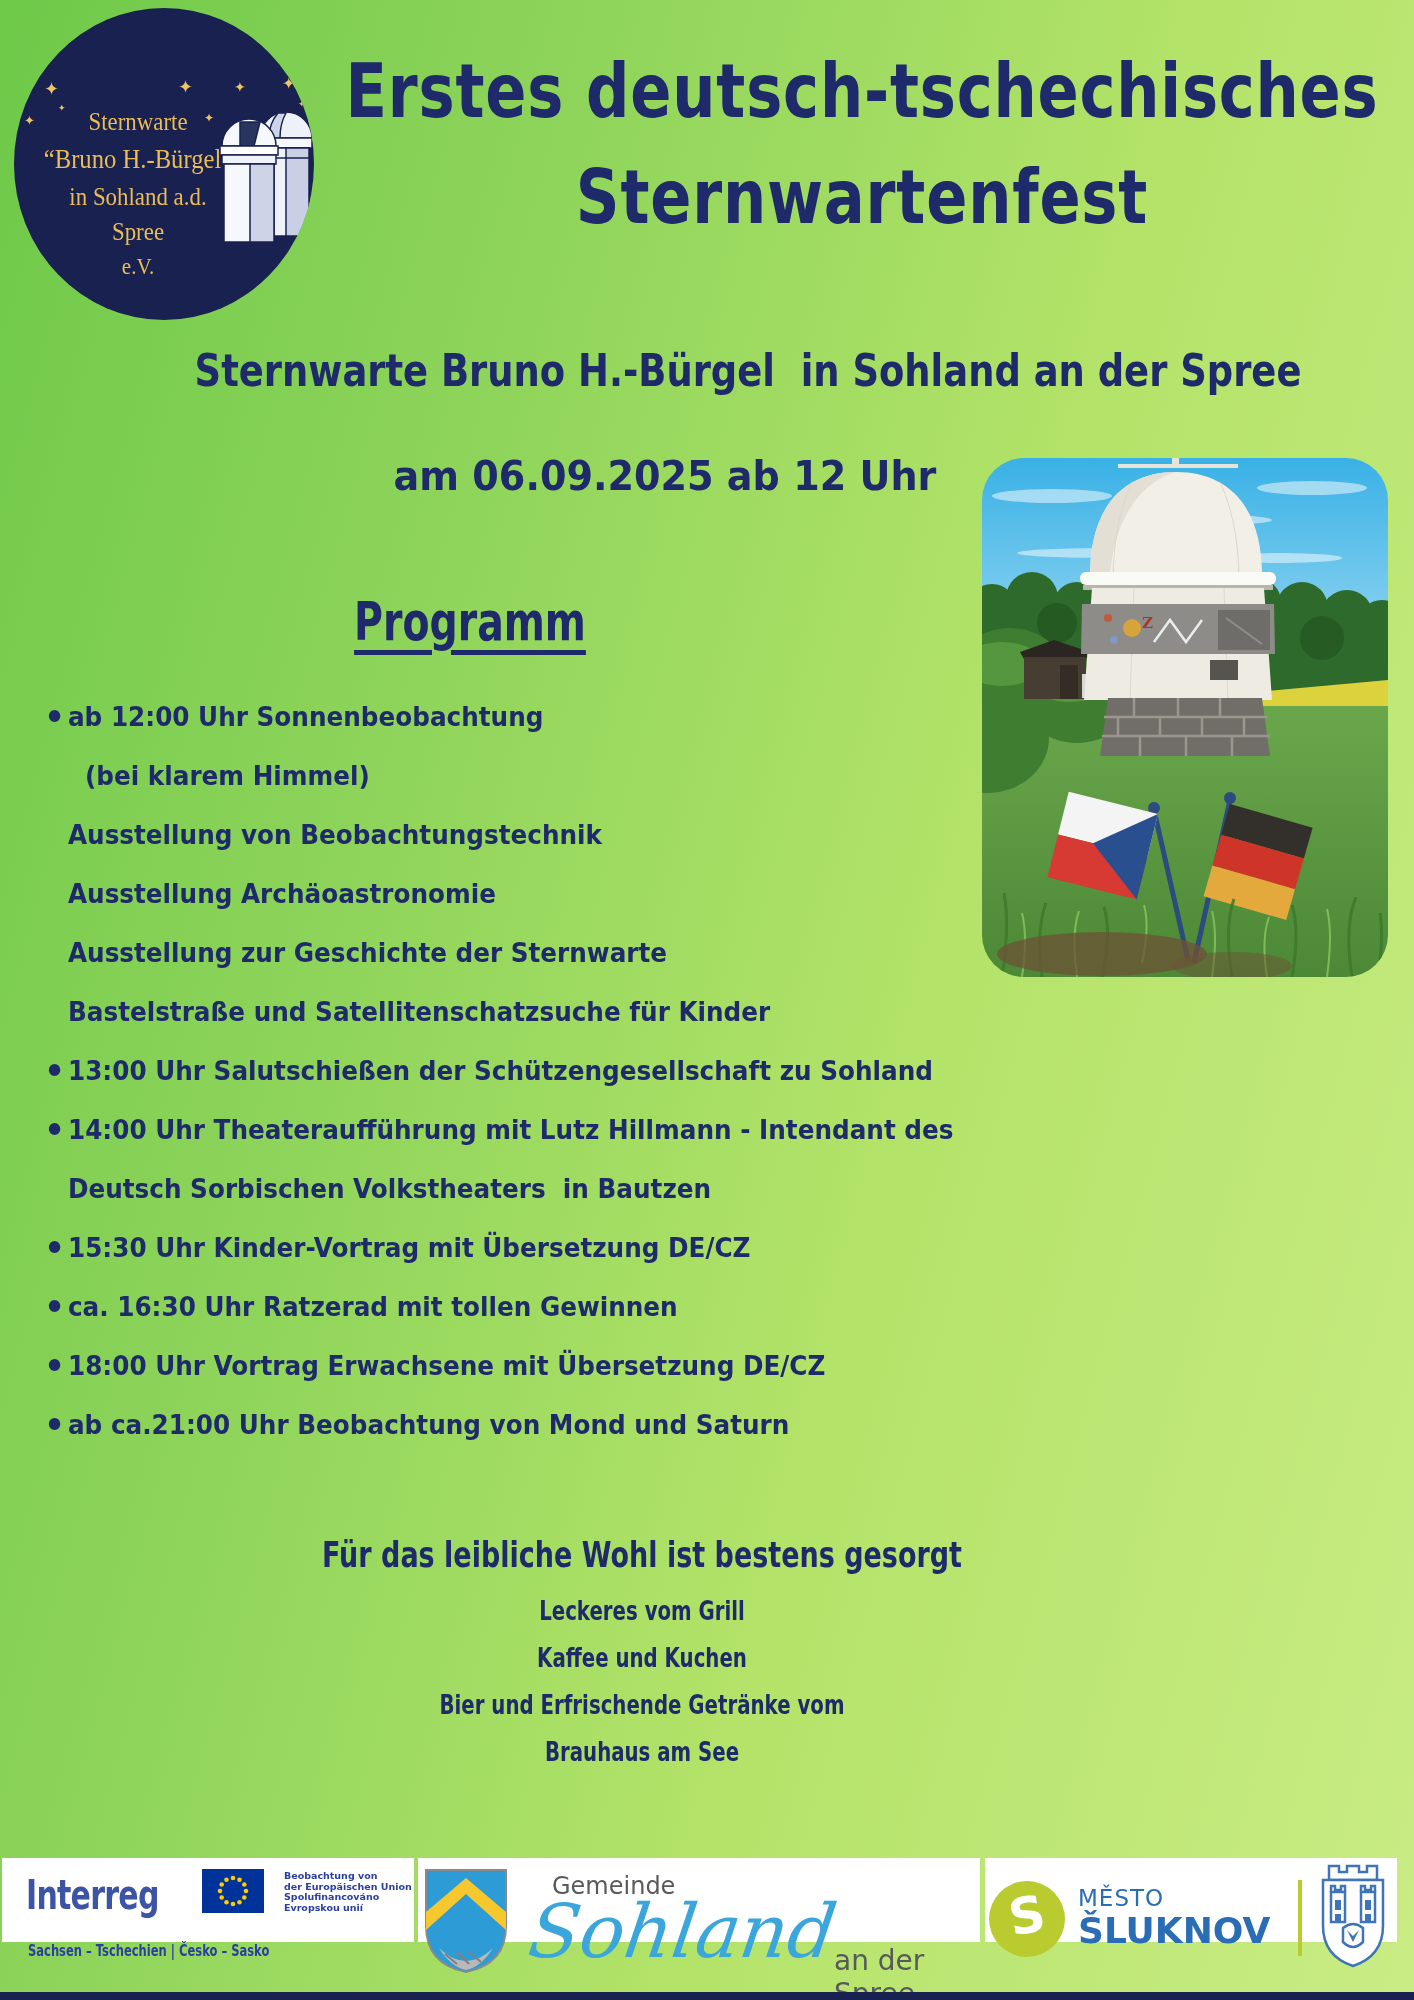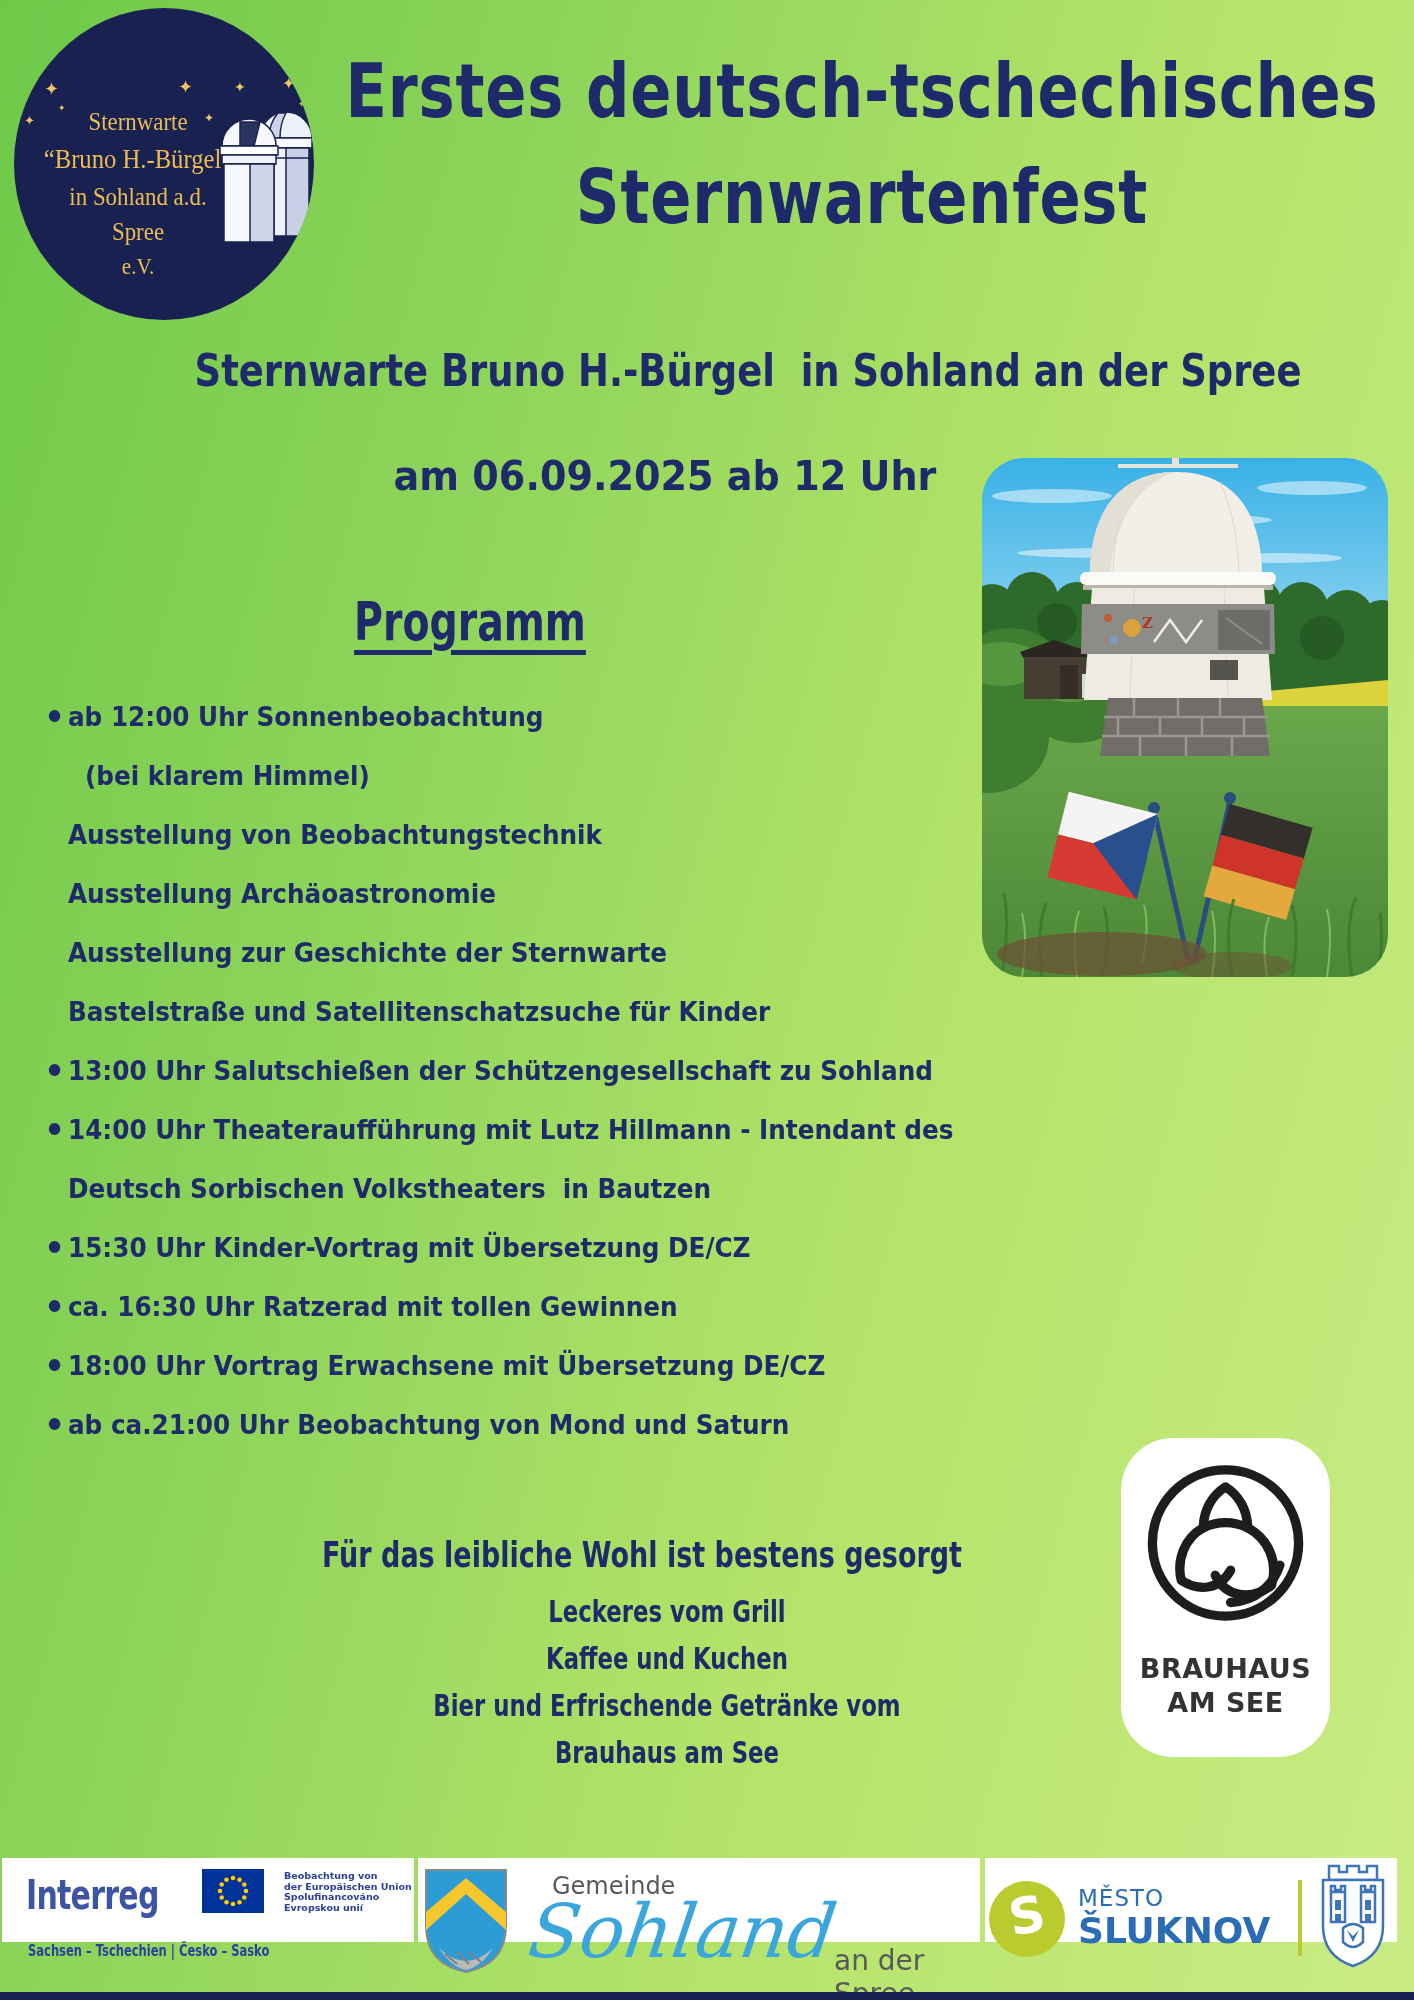--- a/index.html
+++ b/index.html
@@ -27,21 +27,21 @@
     text-decoration:underline;text-decoration-thickness:5px;text-underline-offset:10px;}
   
   .plist{position:absolute;left:48px;top:688px;width:1360px;font-size:26px;font-weight:700;line-height:59px;}
   .pl{position:relative;padding-left:21px;white-space:nowrap;transform:scaleX(.95);transform-origin:0 50%;}
   .pl.b::before{content:"\2022";position:absolute;left:-4px;top:0;font-size:34px;}
   .pl.c2{padding-left:39px;}
   
   .food-heading{position:absolute;left:0;top:1534px;width:1284px;text-align:center;font-weight:800;
     font-size:36px;transform:scaleX(.75);transform-origin:50% 0;}
   .food-lines{position:absolute;left:0;top:1588px;width:1284px;text-align:center;font-weight:700;
-    font-size:30px;line-height:47px;padding-left:25px;}
+    font-size:26px;line-height:47px;}
   .food-lines div{transform:scaleX(.76);transform-origin:50% 50%;}
   
   .photo{position:absolute;left:982px;top:458px;width:406px;height:519px;border-radius:42px;overflow:hidden;}
   
   .bh-card{position:absolute;left:1121px;top:1438px;width:209px;height:319px;background:#ffffff;border-radius:52px;}
   .bh-icon{position:absolute;left:17px;top:20px;}
   .bh-name{position:absolute;left:0;top:214px;width:209px;text-align:center;color:#333333;
     font-weight:700;font-size:27px;line-height:34px;letter-spacing:.5px;}
   
   .panel{position:absolute;top:1858px;height:84px;background:#ffffff;}
@@ -273,35 +273,20 @@
   </div>
 
   <div class="food-heading">Für das leibliche Wohl ist bestens gesorgt</div>
   <div class="food-lines">
     <div>Leckeres vom Grill</div>
     <div>Kaffee und Kuchen</div>
     <div>Bier und Erfrischende Getränke vom</div>
     <div>Brauhaus am See</div>
   </div>
 
-  <div class="bh-card">
-    <svg class="bh-icon" width="175" height="170" viewBox="0 0 100 100">
-      <g stroke="#1d1d1b" stroke-width="5.5" fill="none" stroke-linecap="round" stroke-linejoin="round">
-        <circle cx="50" cy="50" r="43"></circle>
-        <path d="M50,17 C42,22 37,31 37,41 C45,37 55,37 63,41 C63,31 58,22 50,17 Z"></path>
-        <path d="M37,41 C26,47 21,60 24,72 C35,79 47,77 53,66"></path>
-        <path d="M63,41 C76,48 81,62 77,75 C65,84 50,82 44,69"></path>
-        <path d="M53,85 C68,84 78,75 82,63"></path>
-      </g>
-    </svg>
-    <div class="bh-name">
-      <div>BRAUHAUS</div>
-      <div>AM SEE</div>
-    </div>
-  </div>
 
   <div class="panel fp1">
     <div class="interreg-brand">Interreg</div>
     <svg class="eu-flag" width="62" height="44" viewBox="0 0 62 44">
       <rect width="62" height="44" fill="#003399"></rect>
       <g fill="#ffcc00">
         <circle cx="44" cy="22" r="2.3"></circle>
           <circle cx="42.3" cy="28.5" r="2.3"></circle>
           <circle cx="37.5" cy="33.3" r="2.3"></circle>
         <circle cx="31" cy="35" r="2.3"></circle>

